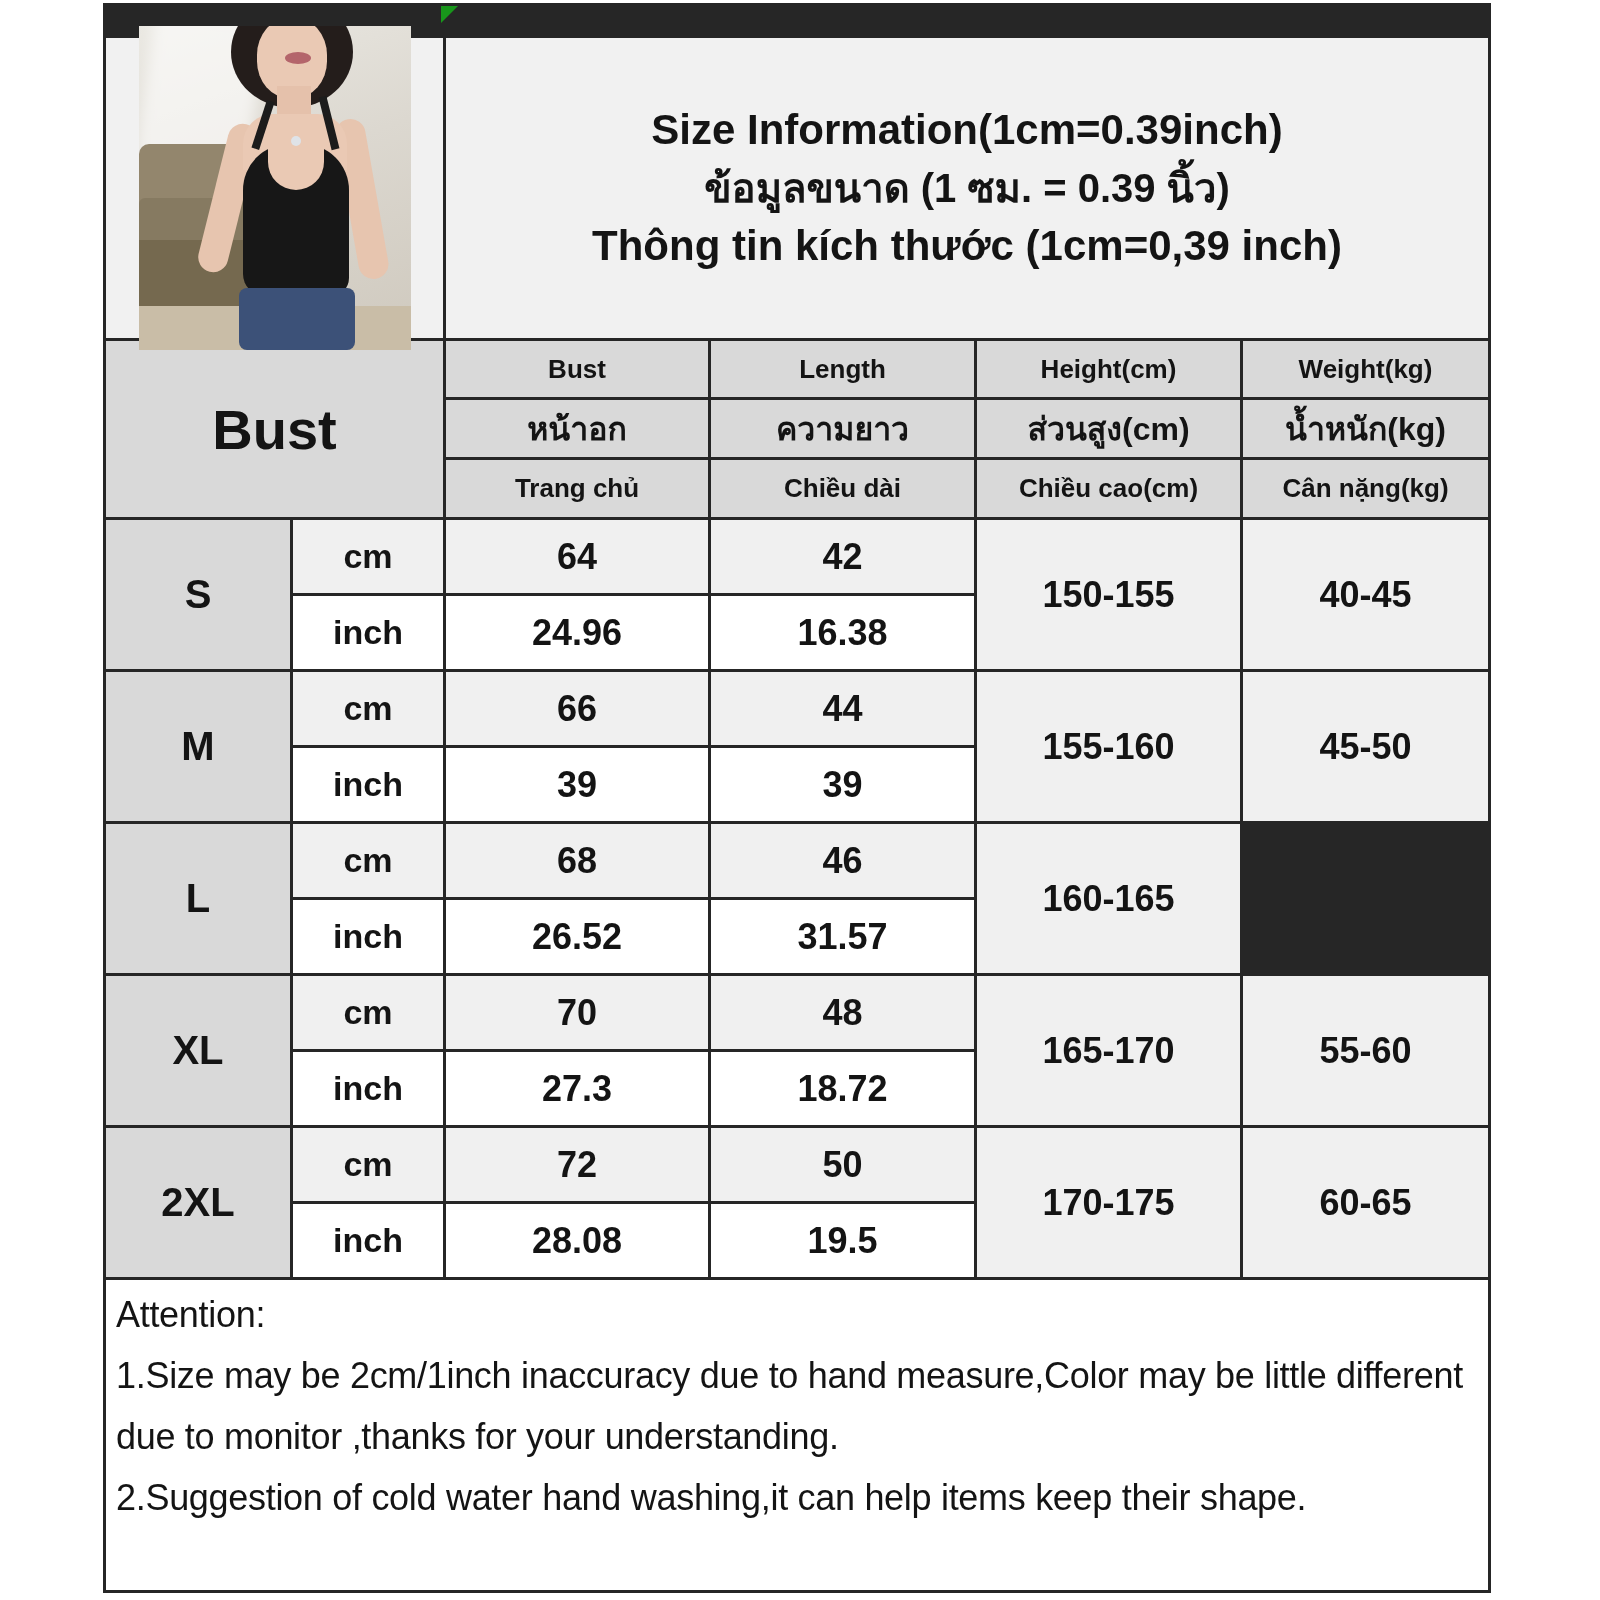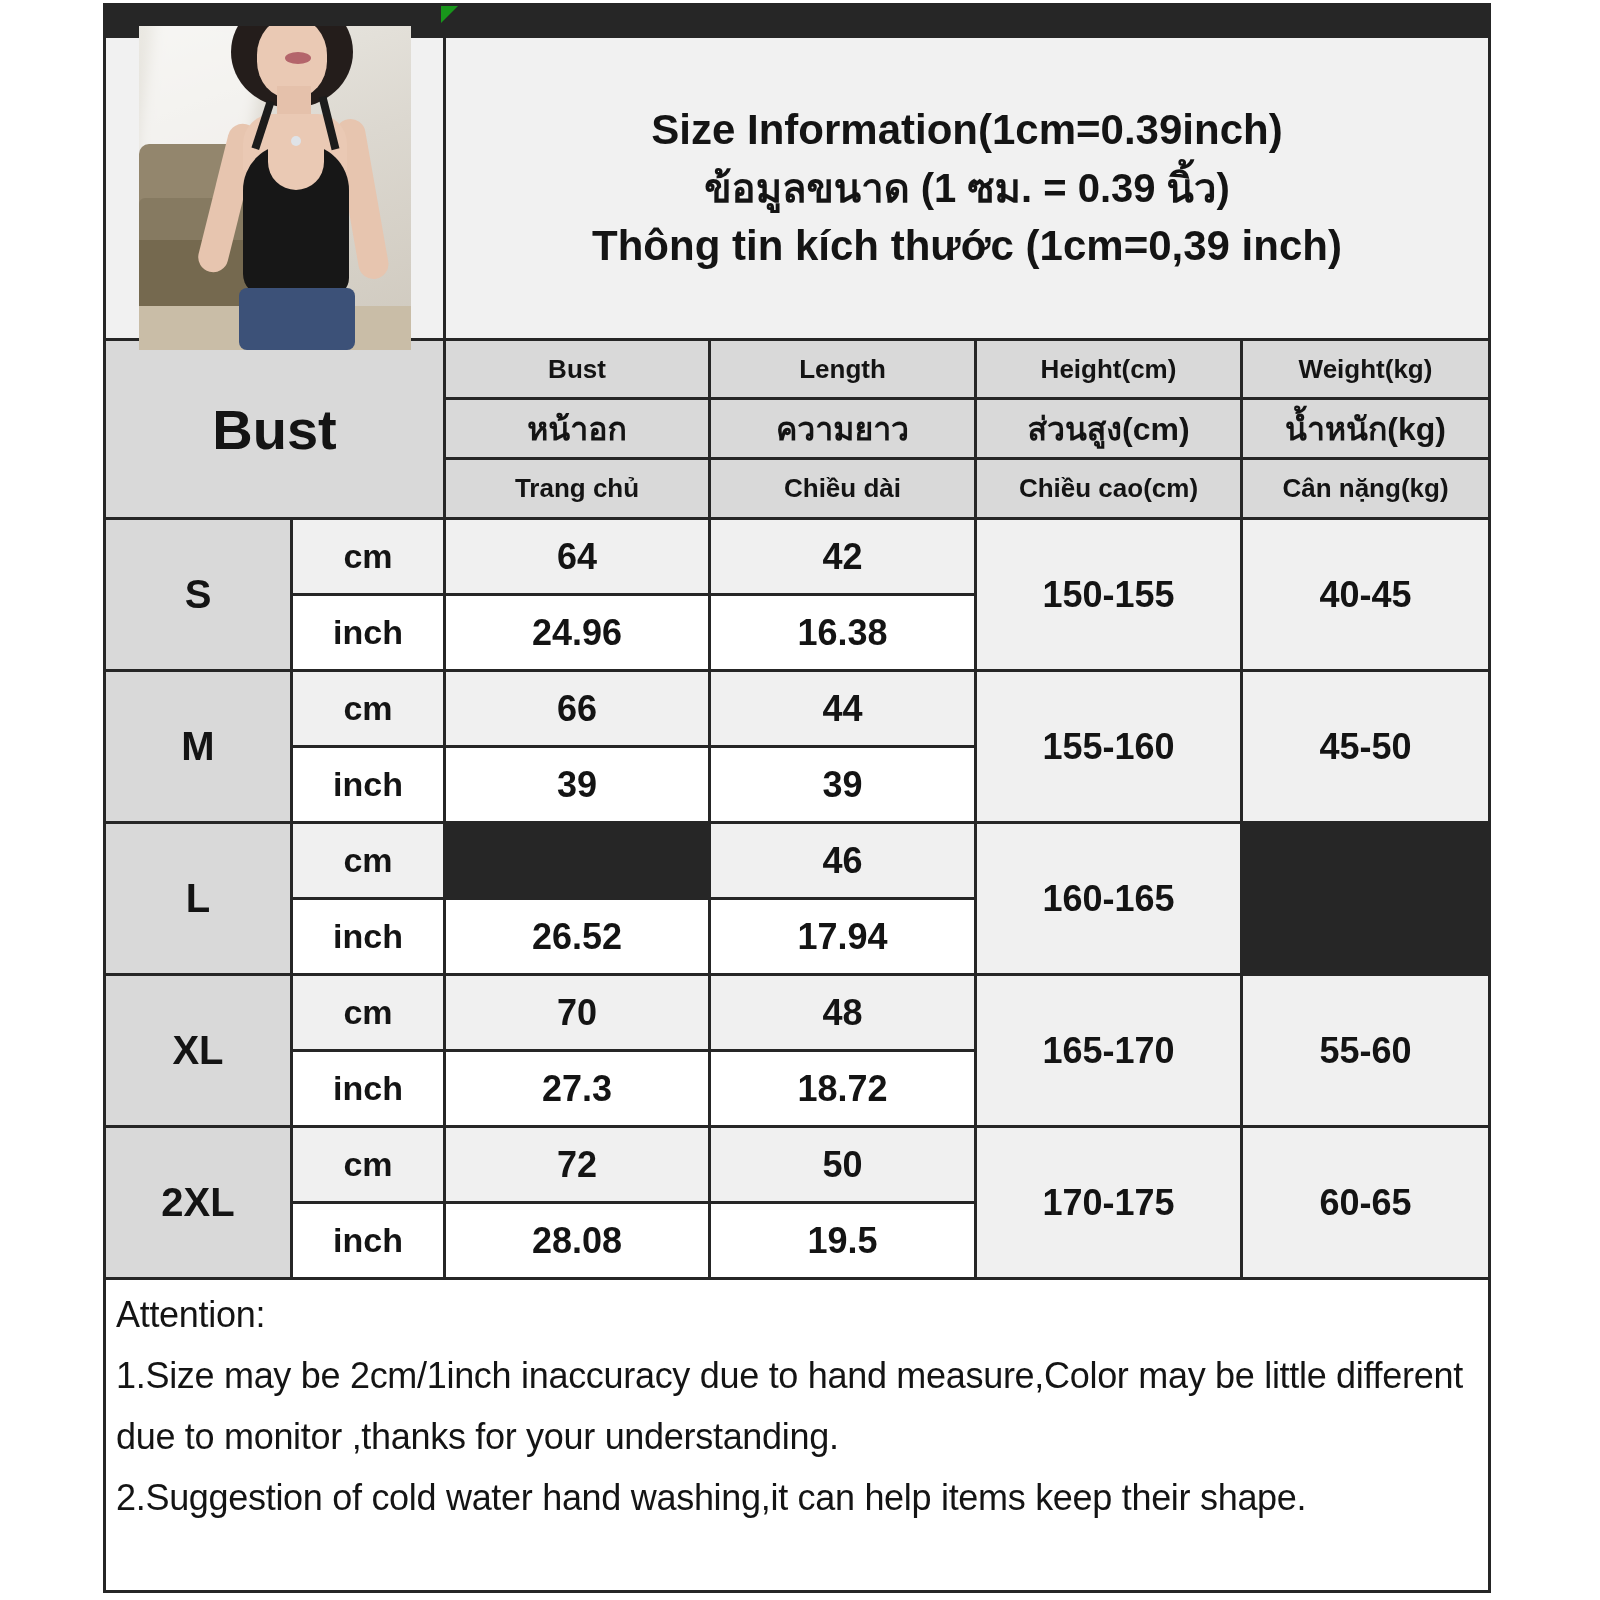--- a/index.html
+++ b/index.html
@@ -118,23 +118,24 @@
     <div class="c bg-l val" style="grid-area:7/3/8/4">66</div>
     <div class="c bg-l val" style="grid-area:7/4/8/5">44</div>
     <div class="c bg-w val" style="grid-area:8/3/9/4">39</div>
     <div class="c bg-w val" style="grid-area:8/4/9/5">39</div>
     <div class="c bg-l val" style="grid-area:7/5/9/6">155-160</div>
     <div class="c bg-l val" style="grid-area:7/6/9/7">45-50</div>
 
     <div class="c bg-g size-letter" style="grid-area:9/1/11/2">L</div>
     <div class="c bg-l unit" style="grid-area:9/2/10/3">cm</div>
     <div class="c bg-w unit" style="grid-area:10/2/11/3">inch</div>
+    <div class="c bg-l val" style="grid-area:9/3/10/4">68</div>
     <div class="c bg-l val" style="grid-area:9/4/10/5">46</div>
     <div class="c bg-w val" style="grid-area:10/3/11/4">26.52</div>
-    <div class="c bg-w val" style="grid-area:10/4/11/5">17.94</div>
+    <div class="c bg-w val" style="grid-area:10/4/11/5">31.57</div>
     <div class="c bg-l val" style="grid-area:9/5/11/6">160-165</div>
 
     <div class="c bg-g size-letter" style="grid-area:11/1/13/2">XL</div>
     <div class="c bg-l unit" style="grid-area:11/2/12/3">cm</div>
     <div class="c bg-w unit" style="grid-area:12/2/13/3">inch</div>
     <div class="c bg-l val" style="grid-area:11/3/12/4">70</div>
     <div class="c bg-l val" style="grid-area:11/4/12/5">48</div>
     <div class="c bg-w val" style="grid-area:12/3/13/4">27.3</div>
     <div class="c bg-w val" style="grid-area:12/4/13/5">18.72</div>
     <div class="c bg-l val" style="grid-area:11/5/13/6">165-170</div>

